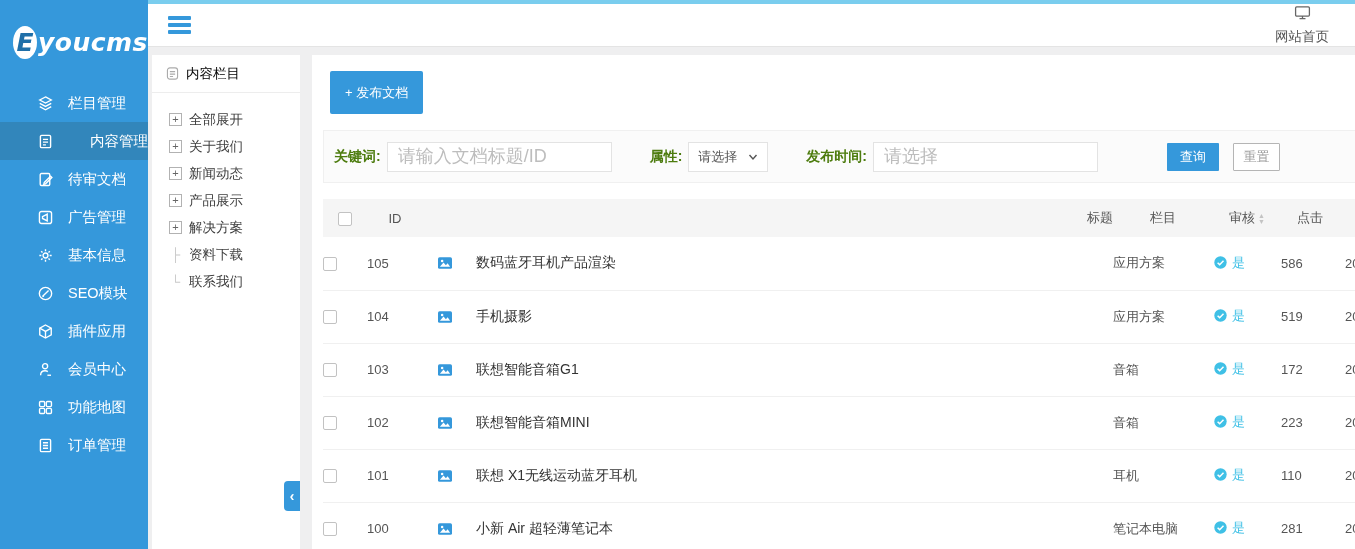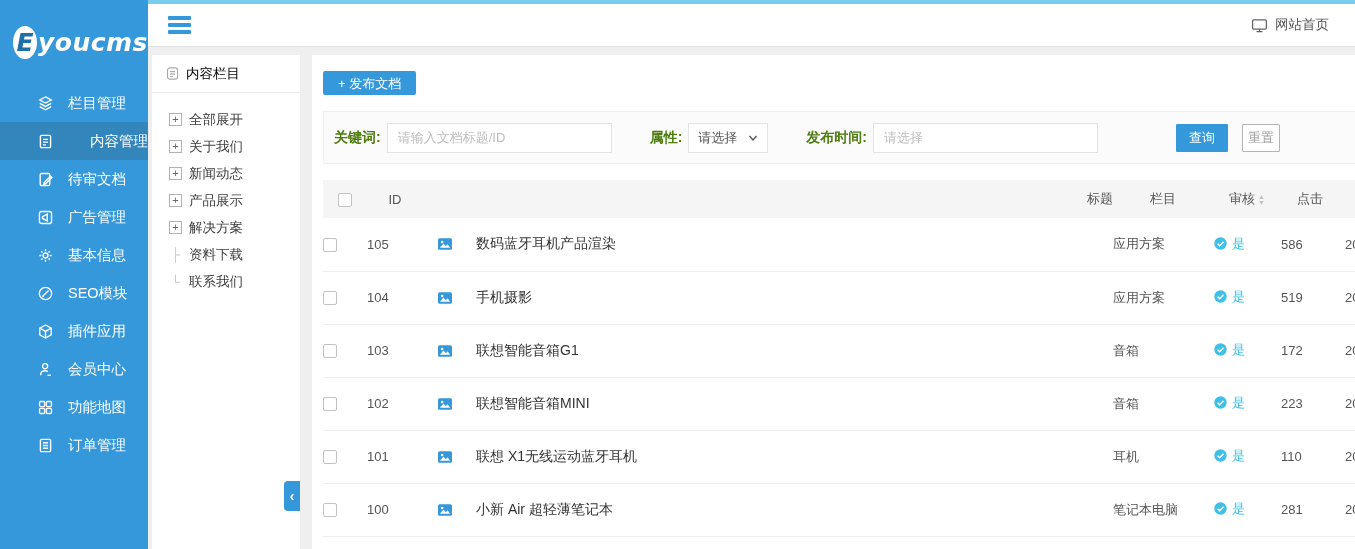--- a/index.html
+++ b/index.html
@@ -25,21 +25,21 @@
   .logo-text { color:#fff; font-size:25px; font-weight:bold; font-style:italic; letter-spacing:.5px; margin-left:1px; font-family:"DejaVu Sans", sans-serif; }
   .menu-item { height:38px; display:flex; align-items:center; padding-left:37px; color:#fff; font-size:14.5px; cursor:pointer; }
   .menu-item.active { background:#3286bb;justify-content:space-between; }
   .menu-item .mi-icon { width:17px; height:17px; margin-right:14px; display:inline-flex; }
   .menu-item .mi-icon svg { width:17px; height:17px; }
 
   
   .topbar { position:absolute; left:148px; top:4px; right:0; height:43px; background:#fff; border-bottom:1px solid #e4e4e4; z-index:3; display:flex; align-items:center; }
   .hamburger { margin-left:20px; cursor:pointer; display:inline-block; }
   .hamburger i { display:block; width:23px; height:4px; background:#3598db; border-radius:1px; margin:3px 0; }
-  .home-link { margin-left:auto; margin-right:26px; display:flex; align-items:center; gap:7px; color:#555; font-size:13.5px; cursor:pointer; }
+  .home-link { margin-left:auto; margin-right:26px; display:flex; align-items:center; gap:7px; color:#555; font-size:13.5px; cursor:pointer;flex-direction:column; }
   .home-link svg { width:17px; height:17px; }
 
   
   .tree-panel { position:absolute; left:152px; top:55px; width:148px; bottom:0; background:#fff; z-index:2; }
   .tree-head { height:38px; display:flex; align-items:center; gap:6px; padding-left:13px; color:#000000; font-size:13.5px; border-bottom:1px solid #ededed; }
   .tree-head svg { width:15px; height:15px; }
   .tree-list { padding:13px 0 0 17px; }
   .tree-item { height:27px; display:flex; align-items:center; font-size:13.5px; color:#3d3d3d; cursor:pointer; white-space:nowrap; }
   .expander {
     width:13px; height:13px; border:1px solid #b2b2b2; background:#fff; margin-right:7px;
@@ -50,37 +50,37 @@
   .collapse-tab {
     position:absolute; left:284px; top:481px; width:16px; height:30px; background:#3598db;
     border-radius:4px 0 0 4px; color:#fff; z-index:11; cursor:pointer;
     display:flex; align-items:center; justify-content:center; font-size:14px; font-weight:bold;
   }
 
   
   .main { position:absolute; left:312px; top:55px; right:0; bottom:0; background:#fff; padding:16px 0 0 11px; overflow:hidden; z-index:1; }
   .btn-publish {
     display:inline-block; background:#3598db; color:#fff; border:none; cursor:pointer;
-    height:24px; line-height:26px; padding:0 15px; font-size:13px; border-radius:2px;
+    height:43px; line-height:26px; padding:0 15px; font-size:13px; border-radius:2px;margin-left:7px;
   }
   .filter-bar {
     margin-top:16px; width:1080px; height:53px; background:#fbfbfb; border:1px solid #f0f0f0;
     display:flex; align-items:center; padding-left:10px; font-size:14px;
   }
   .f-label { font-weight:bold; color:#4d7c0f; margin-right:6px; white-space:nowrap; }
-  .f-input { width:225px; height:30px; border:1px solid #e3e3e3; background:#fff; padding:0 10px; font-size:13px; color:#333; outline:none; font-family:"Liberation Sans",sans-serif; }
+  .f-input { width:225px; height:30px; border:1px solid #e3e3e3; background:#fff; padding:0 10px; font-size:18px; color:#333; outline:none; font-family:"Liberation Sans",sans-serif; }
   .f-input::placeholder { color:#bdbdbd; }
   .f-select {
     width:80px; height:30px; border:1px solid #e3e3e3; background:#fff; cursor:pointer;
     display:flex; align-items:center; justify-content:space-between; padding:0 9px; font-size:13px; color:#555;
   }
   .f-select svg { width:10px; height:10px; }
   .gap38 { width:38px; flex:0 0 38px; }
   .btn-search { margin-left:auto; width:52px; height:28px; background:#3598db; color:#fff; border:none; font-size:13px; cursor:pointer; border-radius:1px; }
-  .btn-reset { width:38px; height:28px; background:#fff; color:#9c9c9c; border:1px solid #b5b5b5; font-size:13px; cursor:pointer; margin-left:14px; margin-right:122px; border-radius:1px; }
+  .btn-reset { width:47px; height:28px; background:#fff; color:#9c9c9c; border:1px solid #b5b5b5; font-size:13px; cursor:pointer; margin-left:14px; margin-right:122px; border-radius:1px; }
 
   
   table.doc-table { margin-top:16px; width:1096px; border-collapse:collapse; table-layout:fixed; }
   .doc-table col.c-check { width:44px; } .doc-table col.c-id { width:56px; }
   .doc-table col.c-title { width:690px; } .doc-table col.c-cat { width:100px; }
   .doc-table col.c-audit { width:68px; } .doc-table col.c-click { width:58px; }
   .doc-table col.c-extra { width:80px; }
   .doc-table thead th { background:#f5f5f5; height:38px; font-weight:normal; font-size:13px; color:#555; text-align:center; }
   .doc-table thead th.th-title { text-align:right; padding-left:14px; }
   .doc-table thead th.th-check { text-align:center; }

